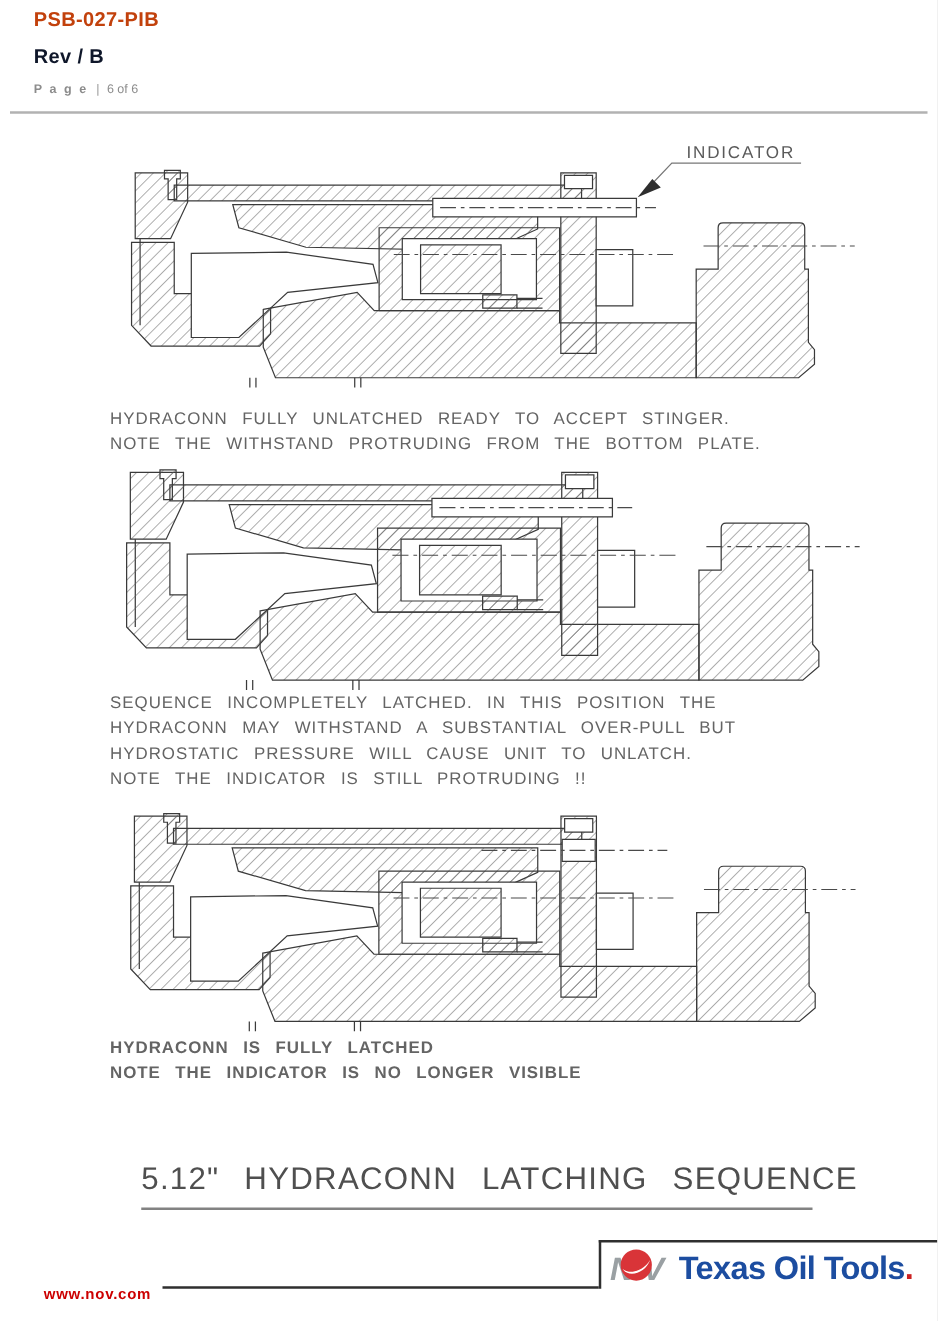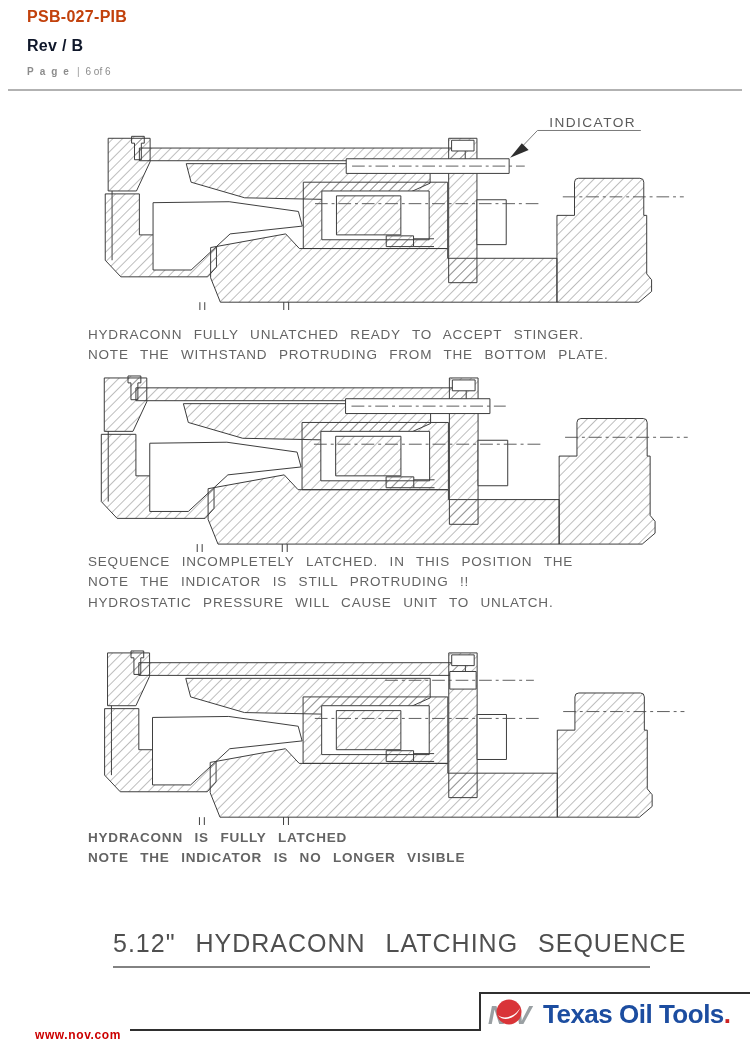--- a/index.html
+++ b/index.html
@@ -113,22 +113,23 @@
       <path d="M301,129 h28 v11 h-28 Z" class="hx"></path>
       <path d="M329,132 h21 M329,140 h21" class="lx"></path>
       <path d="M260,50 H406 V65 H260 Z" class="wx"></path>
       <path d="M266,57.5 H422" class="dx"></path>
       <path d="M228,96 H458" class="dx"></path>
       <path d="M482,89 H606" class="dx"></path>
       <path d="M110,197 V205 M115,197 V205 M196,197 V205 M201,197 V205" class="lx"></path>
     </svg>
   <div class="abs caption cap2">
     <div>SEQUENCE INCOMPLETELY LATCHED. IN THIS POSITION THE</div>
+    <div>HYDRACONN MAY WITHSTAND A SUBSTANTIAL OVER-PULL BUT</div>
+    <div>HYDROSTATIC PRESSURE WILL CAUSE UNIT TO UNLATCH.</div>
     <div>NOTE THE INDICATOR IS STILL PROTRUDING !!</div>
-    <div>HYDROSTATIC PRESSURE WILL CAUSE UNIT TO UNLATCH.</div>
   </div>
 
   <svg id="diag3" class="abs diag" style="left:85px; top:649px;" width="620" height="176" viewBox="0 25 620 180">
       <path d="M16,29 H59 V53 L45,83 H16 Z" class="hx"></path>
       <path d="M40,27 h13 v7 h-3 v17 h-7 V34 h-3 Z" class="hx"></path>
       <path d="M48,39 H382 V52 H48 Z" class="hx"></path>
       <path d="M20,83 V154" class="lx"></path>
       <path d="M13,86 H48 V128 H118 L127,137 V161 L118,171 H29 L13,154 Z" class="hx"></path>
       <path d="M96,55 H346 V75 L306,93 L156,90 L101,74 Z" class="hx"></path>
       <path d="M62,95 L140,94 L211,104 L215,119 L141,127 L101,164 L62,164 Z" class="wx"></path>

